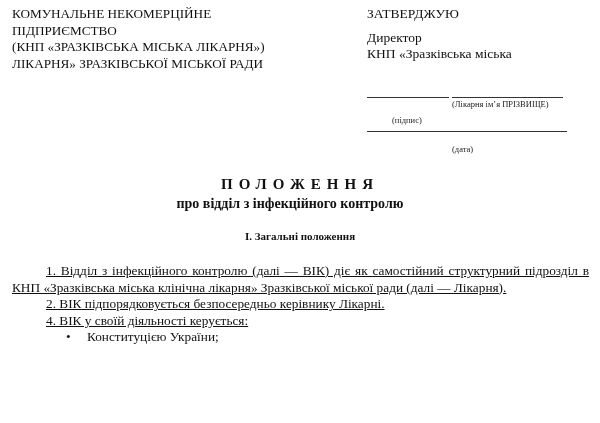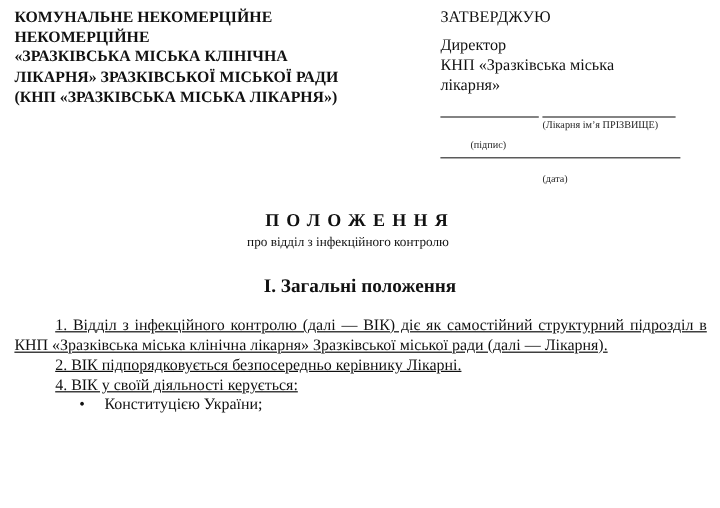--- a/index.html
+++ b/index.html
@@ -1,49 +1,47 @@
 <!DOCTYPE html>
 <html><head>
 <meta charset="utf-8">
 <style>
   html, body { margin: 0; padding: 0; background: #ffffff; }
   body { width: 600px; height: 423px; overflow: hidden; position: relative;
          font-family: "Liberation Serif", "DejaVu Serif", serif; color: #111; }
   .abs { position: absolute; }
-  .org { left: 12px; top: 6px; width: 320px; font-weight: bold; font-size: 13.2px; line-height: 16.7px; }
+  .org { left: 12px; top: 6px; width: 320px; font-weight: normal; font-size: 13.2px; line-height: 16.7px; }
   .org div { white-space: nowrap; }
   .approve { left: 367px; top: 6px; font-size: 13.5px; line-height: 16.7px; }
   .approve .hdr { margin-bottom: 7px; }
   .sig { font-size: 8.5px; color: #222; }
   .line { position: absolute; height: 0; border-top: 1px solid #333; }
   .title { left: 0; width: 600px; text-align: center; top: 176px; font-weight: bold; font-size: 15px; letter-spacing: 6px; }
-  .subtitle { left: 0; width: 580px; text-align: center; top: 196px; font-weight: normal; font-size: 11px; }
-  .section { left: 0; width: 600px; text-align: center; top: 230px; font-weight: bold; font-size: 16px; }
+  .subtitle { left: 0; width: 580px; text-align: center; top: 196px; font-weight: bold; font-size: 14px; }
+  .section { left: 0; width: 600px; text-align: center; top: 230px; font-weight: bold; font-size: 11px; }
   .body { left: 12px; top: 263px; width: 577px; font-size: 13.3px; line-height: 16.6px; text-align: justify; }
   .body p { margin: 0; text-indent: 34px; text-decoration: underline; }
   .body ul { margin: 0; padding-left: 54px; list-style: none; }
   .body li { position: relative; padding-left: 21px; }
   .body li::before { content: "•"; position: absolute; left: 0; }
 </style>
 </head>
 <body>
 
 <div class="abs org">
   <div>КОМУНАЛЬНЕ НЕКОМЕРЦІЙНЕ</div>
-  <div>НЕКОМЕРЦІЙНЕ</div>
-  <div>«ЗРАЗКІВСЬКА МІСЬКА КЛІНІЧНА</div>
+  <div>ПІДПРИЄМСТВО</div>
+  <div>(КНП «ЗРАЗКІВСЬКА МІСЬКА ЛІКАРНЯ»)</div>
   <div>ЛІКАРНЯ» ЗРАЗКІВСЬКОЇ МІСЬКОЇ РАДИ</div>
-  <div>(КНП «ЗРАЗКІВСЬКА МІСЬКА ЛІКАРНЯ»)</div>
 </div>
 
 <div class="abs approve">
   <div class="hdr">ЗАТВЕРДЖУЮ</div>
   <div>Директор</div>
   <div>КНП «Зразківська міська</div>
-  <div>лікарня»</div>
 </div>
 
 <div class="line" style="left:367px; top:97px; width:82px;"></div>
 <div class="line" style="left:452px; top:97px; width:111px;"></div>
 <div class="abs sig" style="left:392px; top:115px;">(підпис)</div>
 <div class="abs sig" style="left:452px; top:99px;">(Лікарня ім’я ПРІЗВИЩЕ)</div>
 <div class="line" style="left:367px; top:131px; width:200px;"></div>
 <div class="abs sig" style="left:452px; top:144px;">(дата)</div>
 
 <div class="abs title">ПОЛОЖЕННЯ</div>

